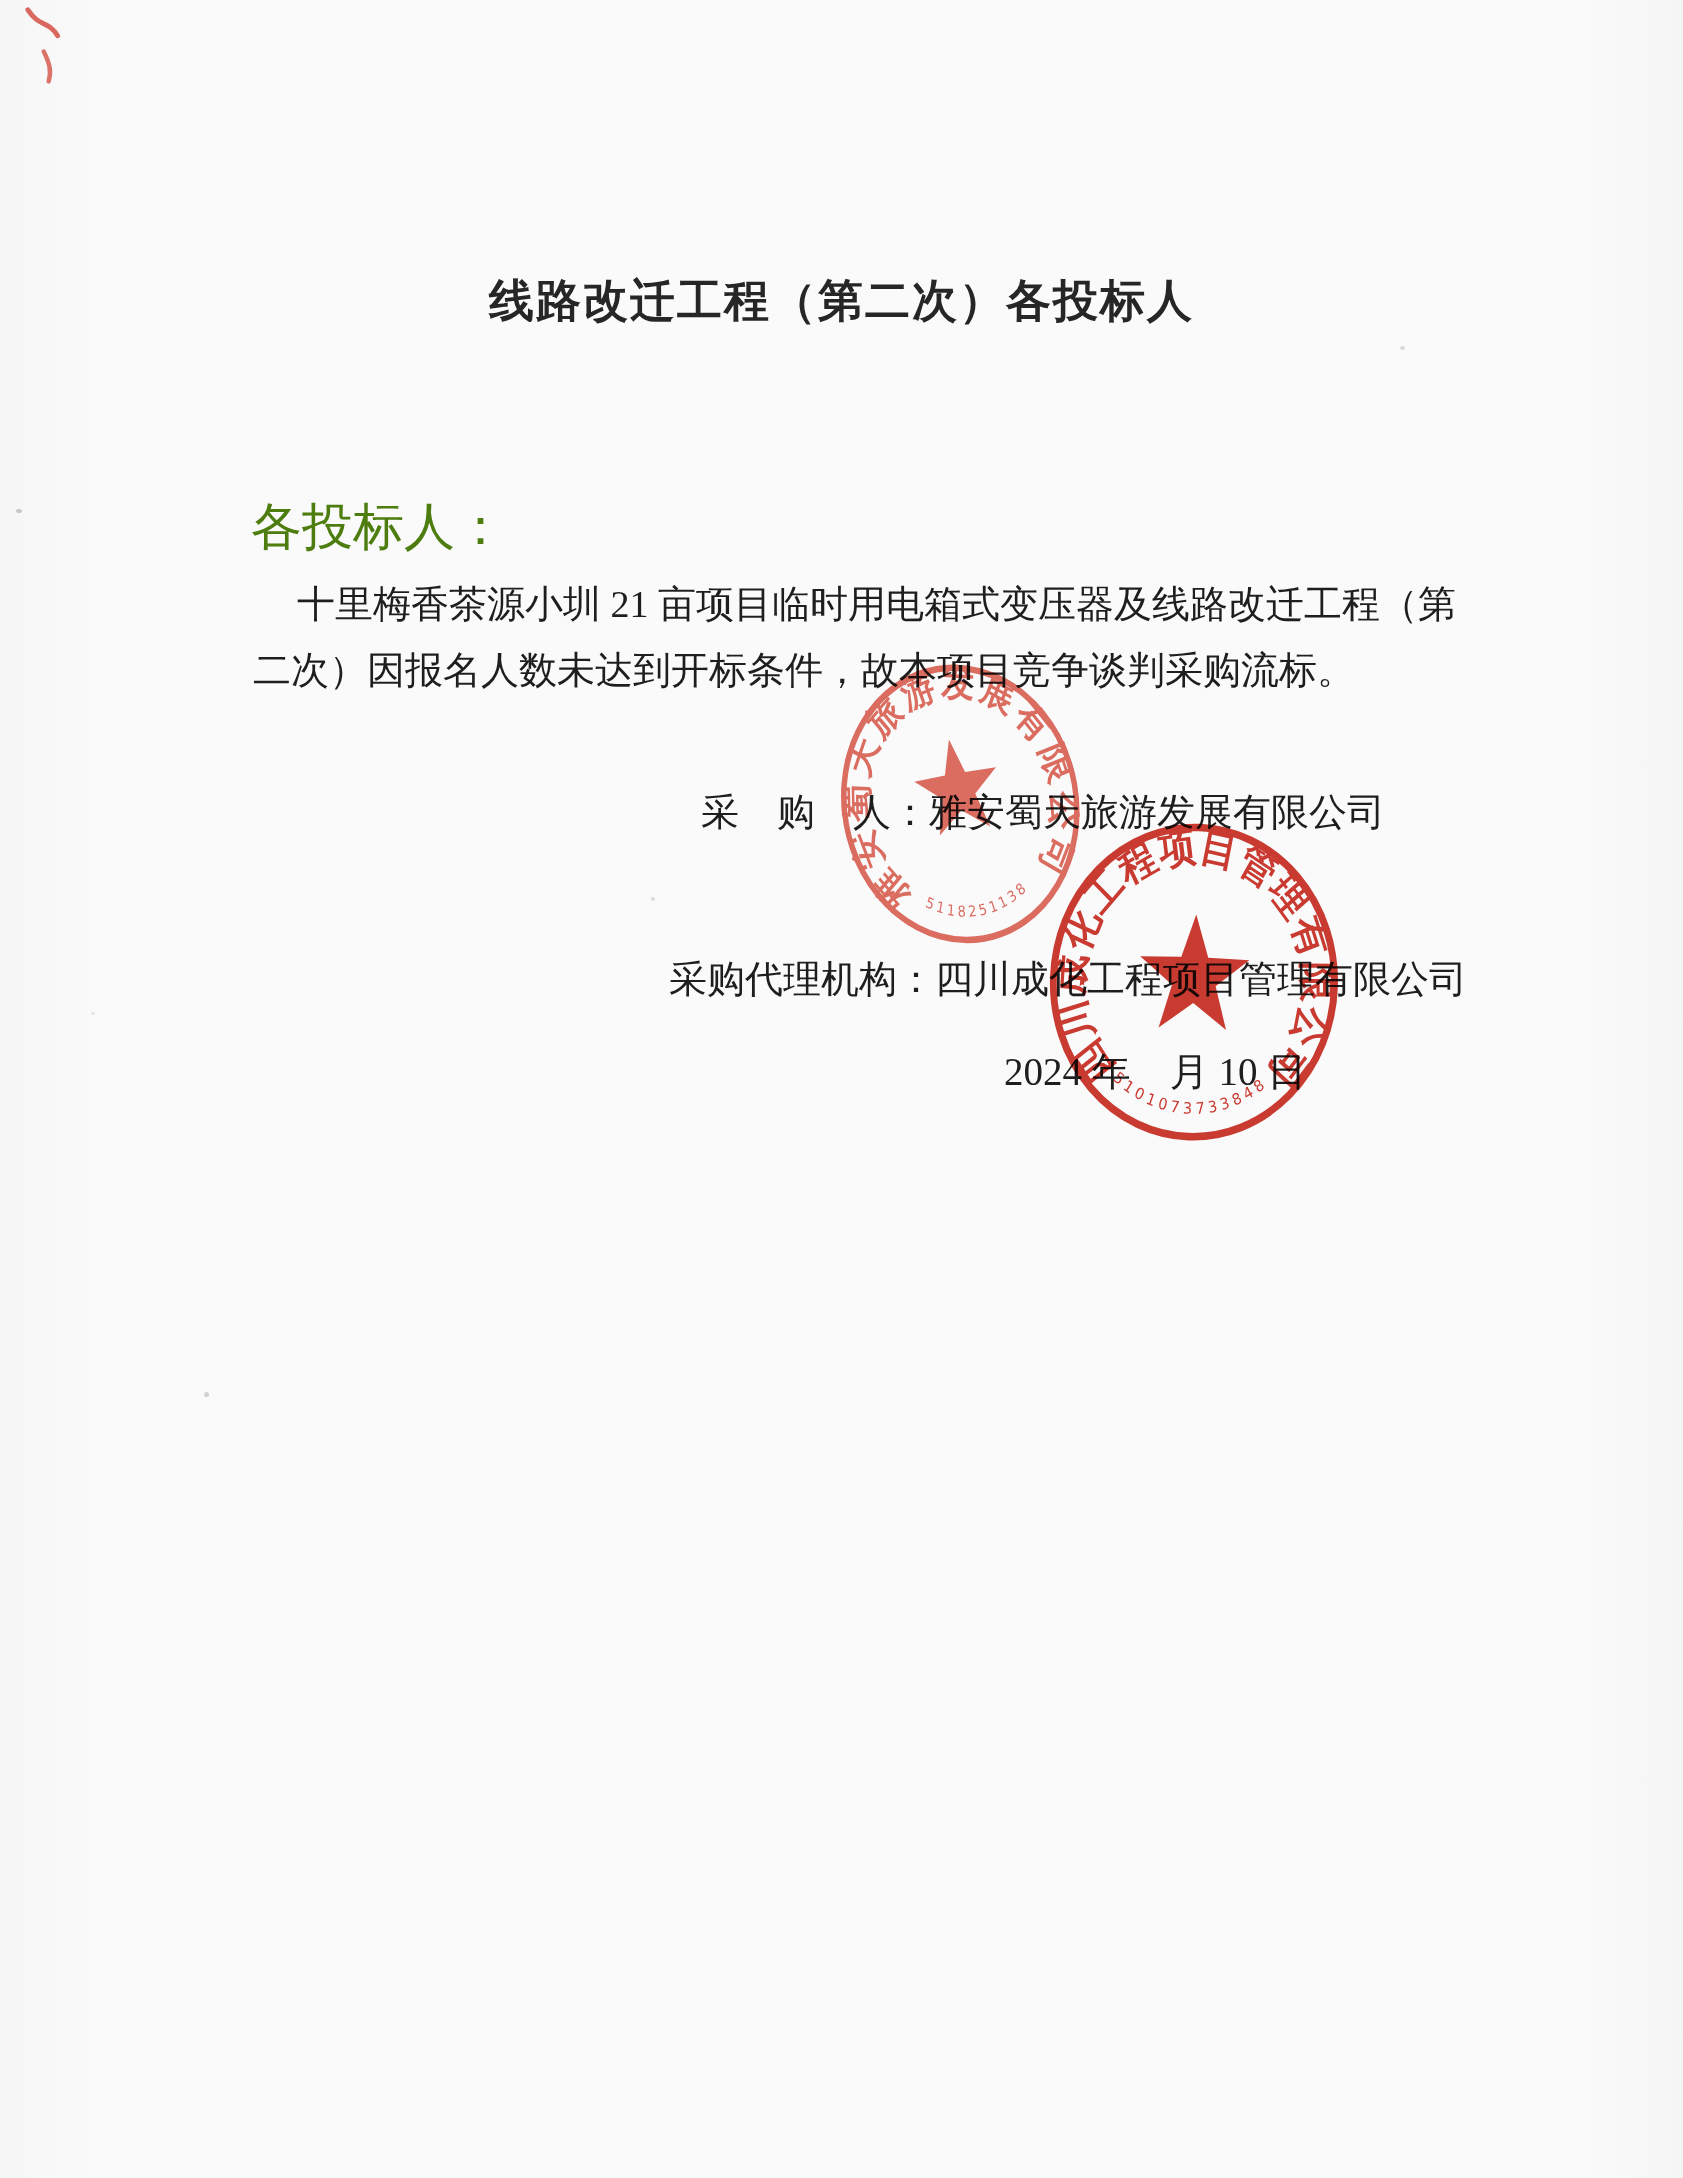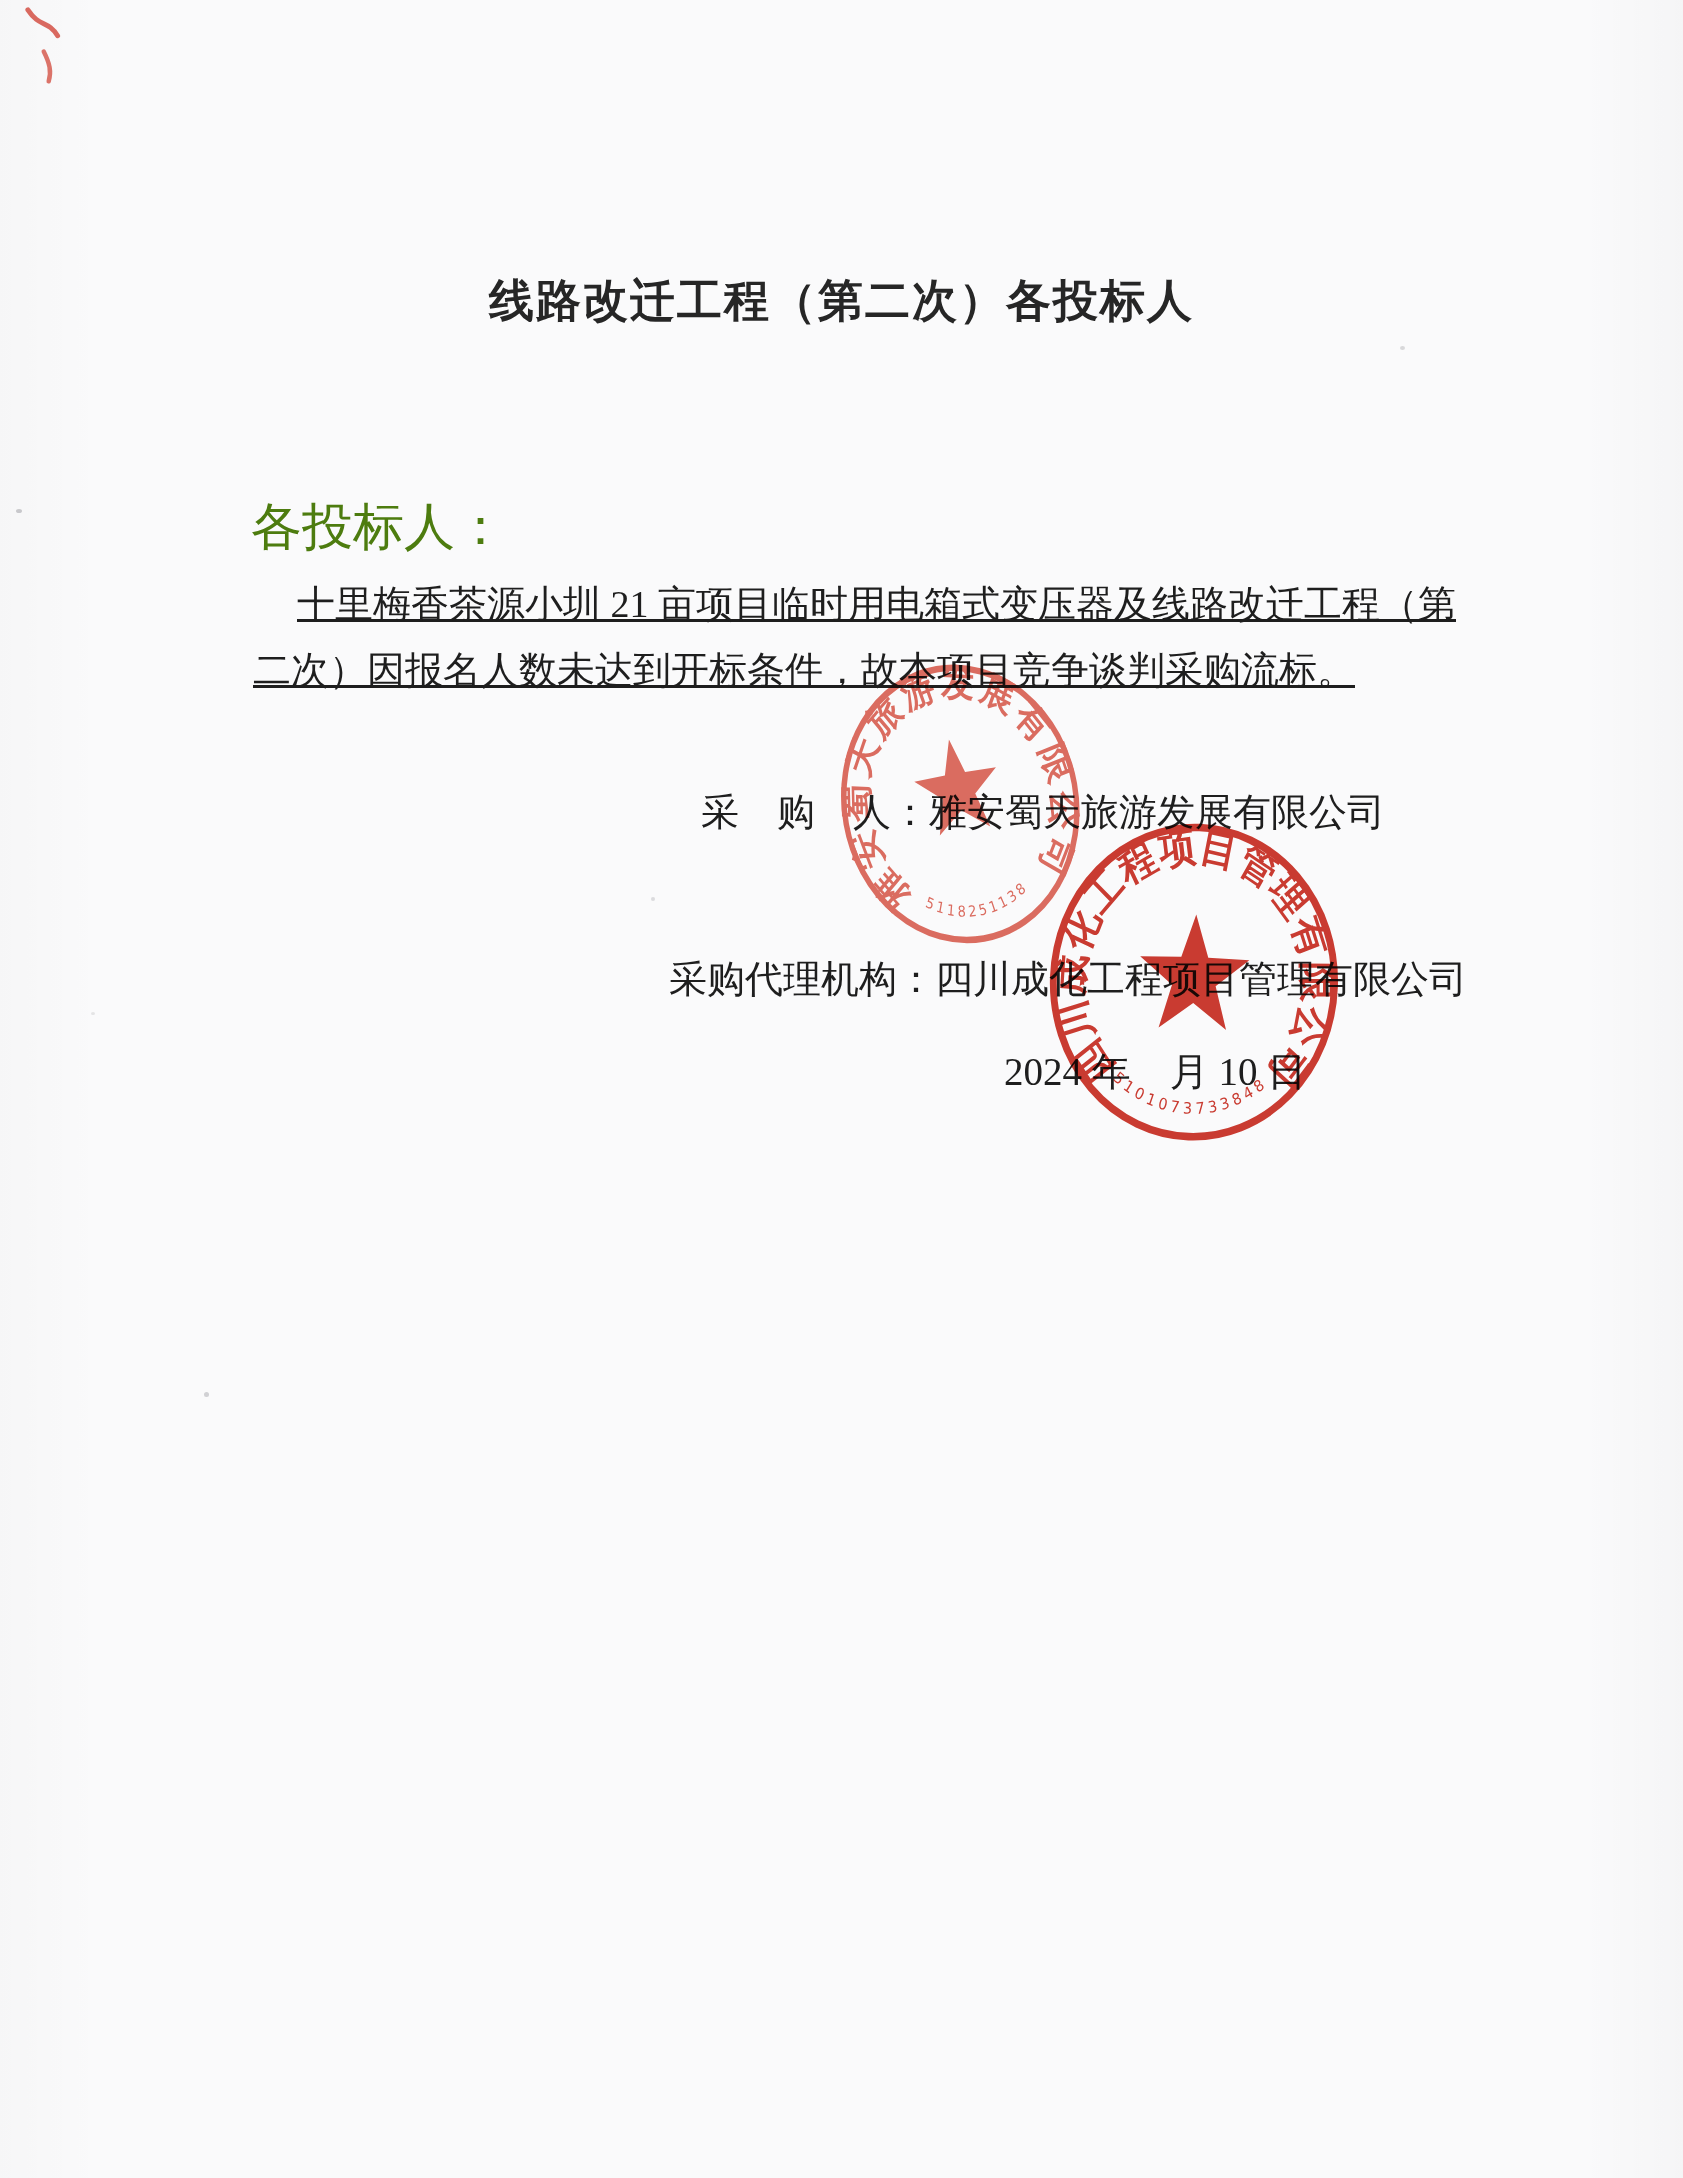--- a/index.html
+++ b/index.html
@@ -20,21 +20,21 @@
     font-family:"Liberation Sans","DejaVu Sans",sans-serif;
     font-weight:700;font-size:45px;line-height:76px;
     color:#262626;letter-spacing:2px;
   }
   .salutation{
     position:absolute;top:493px;left:251px;
     font-size:51px;color:#4d7c0f;white-space:nowrap;
   }
   .paragraph{
     position:absolute;top:571px;left:244px;width:1208px;
-    font-size:38px;line-height:66px;color:#1e1e1e;text-decoration:underline;
+    font-size:38px;line-height:66px;color:#1e1e1e;
   }
   .paragraph .l1{padding-left:53px;white-space:nowrap;}
   .paragraph .l2{white-space:nowrap;margin-left:9px;}
   .sig-line{position:absolute;font-size:38px;color:#1e1e1e;white-space:nowrap;}
   .purchaser-line{top:787px;left:701px;}
   .agency-line{top:954px;left:669px;}
   .date-line{top:1045px;left:1004px;font-size:39px;}
   .seal-layer{position:absolute;left:0;top:0;mix-blend-mode:multiply;pointer-events:none;}
   .ring-text{font-family:"Liberation Sans","DejaVu Sans",sans-serif;font-weight:700;}
   .serial-text{font-family:"DejaVu Sans","Liberation Sans",sans-serif;font-weight:400;}

